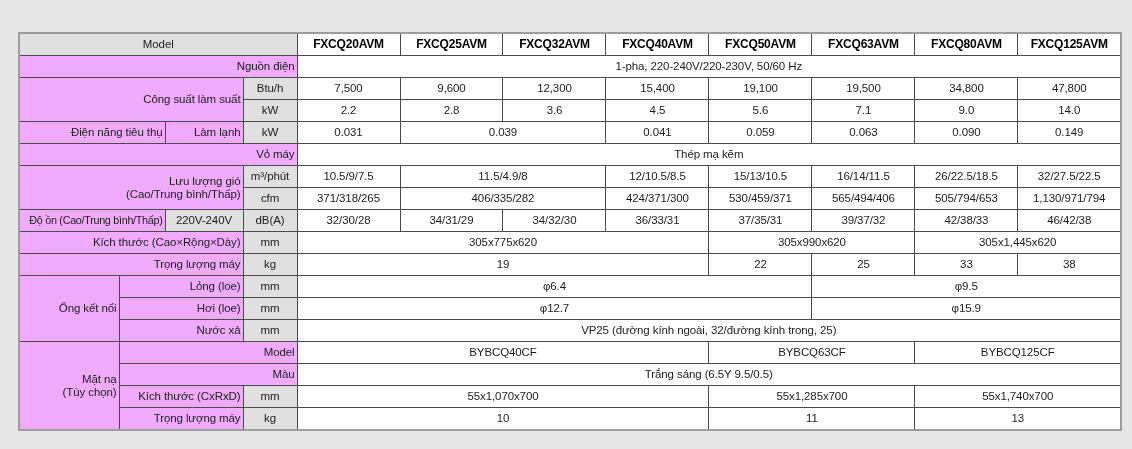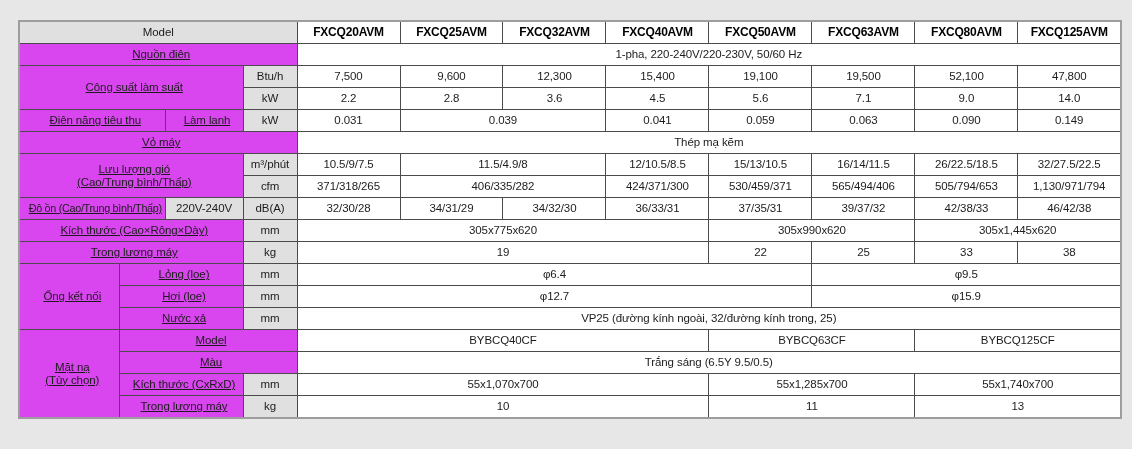--- a/index.html
+++ b/index.html
@@ -14,40 +14,40 @@
     position: absolute;
     left: 18px;
     top: 20px;
   }
   table.spec {
     border-collapse: collapse;
     table-layout: fixed;
     width: 1104px;
     border: 2px solid #9d9d9d;
     background: #ffffff;
+    margin-top: 12px;
   }
   table.spec td {
     border: 1px solid #4b4b4b;
     height: 21px;
     font-size: 11.5px;
     line-height: 12.5px;
     color: #1c1c1c;
     text-align: center;
     vertical-align: middle;
     padding: 0 2px;
     letter-spacing: -0.1px;
     white-space: pre-line;
     overflow: hidden;
   }
   
   table.spec td.k-l {
-    background: #d946ef;
-    text-align: center;
+    background: #f0abfc;
+    text-align: right;
     padding-left: 8px;
-    text-decoration: underline;
   }
   
   table.spec td.k-h {
     background: #e0e0e0;
   }
   
   table.spec td.k-v {
     background: #ffffff;
   }
   
@@ -107,21 +107,21 @@
         </tr>
         <tr>
           <td colspan="3" rowspan="2" class="k-l">Công suất làm suất</td>
           <td class="k-h">Btu/h</td>
           <td class="k-v">7,500</td>
           <td class="k-v">9,600</td>
           <td class="k-v">12,300</td>
           <td class="k-v">15,400</td>
           <td class="k-v">19,100</td>
           <td class="k-v">19,500</td>
-          <td class="k-v">52,100</td>
+          <td class="k-v">34,800</td>
           <td class="k-v">47,800</td>
         </tr>
         <tr>
           <td class="k-h">kW</td>
           <td class="k-v">2.2</td>
           <td class="k-v">2.8</td>
           <td class="k-v">3.6</td>
           <td class="k-v">4.5</td>
           <td class="k-v">5.6</td>
           <td class="k-v">7.1</td>

